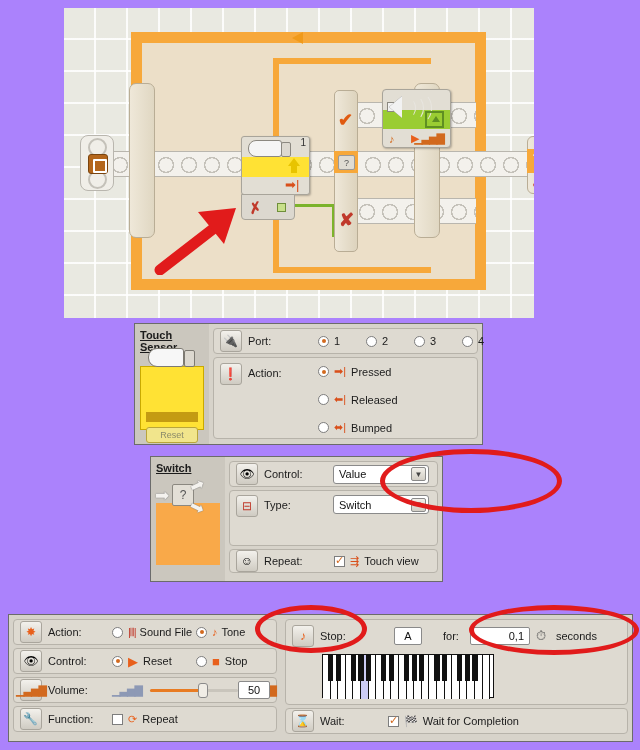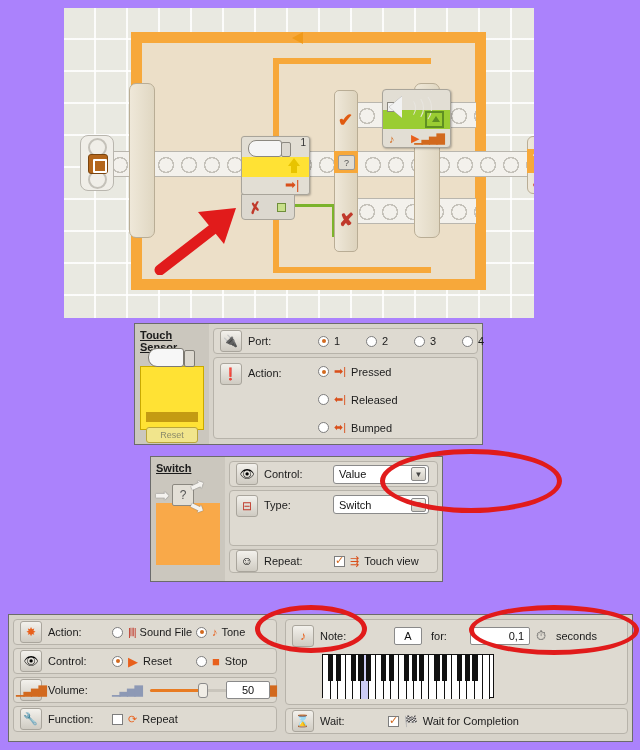--- a/index.html
+++ b/index.html
@@ -433,41 +433,41 @@
         <div class="rowicon">
             <span class="bars">▁▃▅▇</span>
           </div>
         <div class="rowlabel">Volume:</div>
         <span style="position:absolute;left:98px;color:#8d99b5;font-size:11px;letter-spacing:-1px;">▁▃▅▇</span>
         <div class="slider-track" style="position:absolute;left:136px;">
           <div class="slider-fill" style="width:52px;"></div>
           <div class="slider-knob" style="left:48px;"></div>
         </div>
         <span style="position:absolute;left:232px;color:#d2691e;font-size:11px;letter-spacing:-1px;">▁▃▅▇</span>
-        <div class="txtbox" style="position:absolute;right:6px;width:44px;">50</div>
+        <div class="txtbox" style="position:absolute;right:6px;width:32px;">50</div>
       </div>
 
       <div class="row" style="height:26px;">
         <div class="rowicon">🔧</div>
         <div class="rowlabel">Function:</div>
         <div class="opt" style="position:absolute;left:98px;">
           <span class="cbox"></span>
           <span style="color:#e8601c;margin-right:5px;">⟳</span>
           <span>Repeat</span>
         </div>
       </div>
     </div>
 
     <div class="right" style="flex:1;">
       <div class="row" style="height:86px;align-items:flex-start;padding-top:4px;flex-direction:column;">
         <div style="display:flex;align-items:center;width:100%;position:relative;height:24px;">
           <div class="rowicon" style="color:#e8601c;">♪</div>
-          <div class="rowlabel">Note:</div>
+          <div class="rowlabel">Stop:</div>
           <div class="txtbox" style="position:absolute;left:102px;width:28px;">A</div>
-          <div class="rowlabel" style="position:absolute;left:139px;text-align:right;">for:</div>
+          <div class="rowlabel" style="position:absolute;left:151px;text-align:right;">for:</div>
           <div class="txtbox" style="position:absolute;left:178px;width:60px;justify-content:flex-end;padding-right:5px;">0,1</div>
           <span style="position:absolute;left:244px;font-size:13px;color:#555;">⏱</span>
           <div class="rowlabel" style="position:absolute;left:264px;">seconds</div>
         </div>
         <div class="piano" style="margin:6px 0 0 30px;">
             <div class="wk" style="left: 0px;"></div>
             <div class="wk" style="left: 7.6px;"></div>
             <div class="wk" style="left: 15.2px;"></div>
             <div class="wk" style="left: 22.8px;"></div>
             <div class="wk" style="left: 30.4px;"></div>

